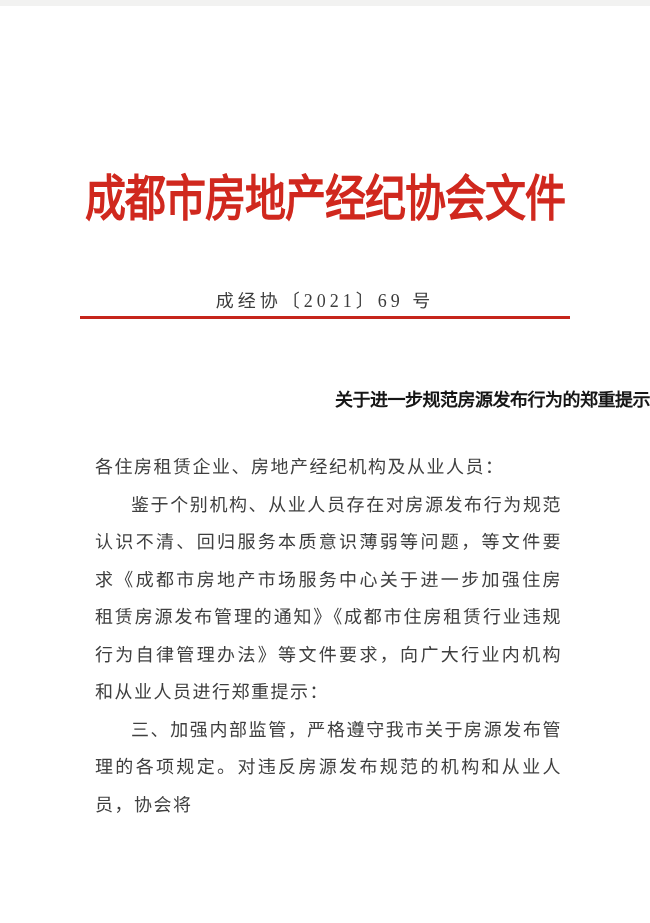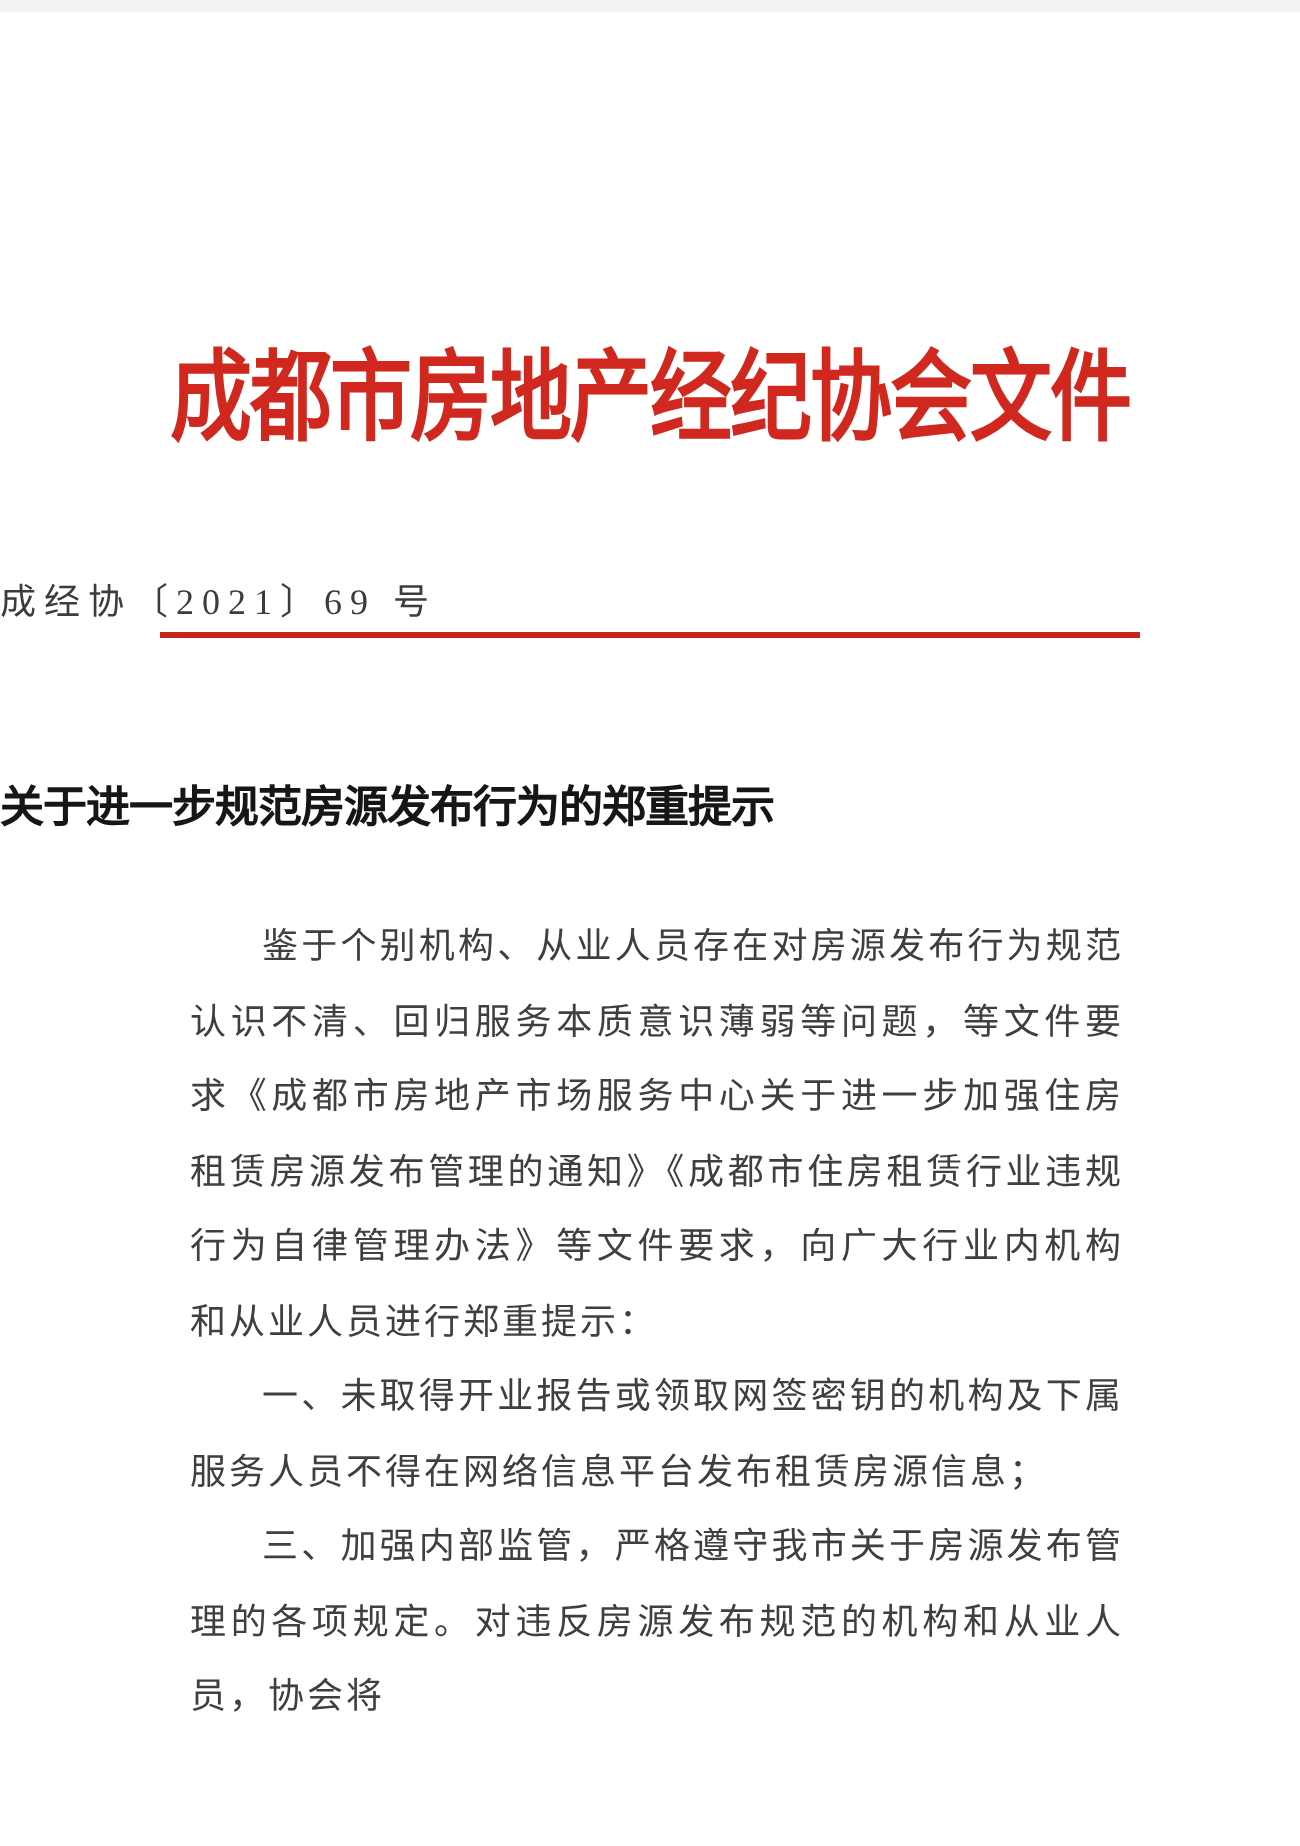--- a/index.html
+++ b/index.html
@@ -29,37 +29,38 @@
     font-weight: 700;
     color: #d0281e;
     letter-spacing: -1px;
     transform: scaleY(1.22);
     transform-origin: center;
     white-space: nowrap;
   }
   
   .doc-number {
     margin-top: 62px;
+    text-align: center;
     font-size: 18px;
     color: #3c3c3c;
     letter-spacing: 4px;
     white-space: nowrap;
   }
   
   .red-rule {
     width: 490px;
     height: 3px;
     margin: 4px auto 0 auto;
     background: #c6251b;
   }
   
   .doc-title {
     margin-top: 66px;
-    text-align: left;
-    font-size: 22px;
+    text-align: right;
+    font-size: 18px;
     font-weight: 700;
     color: #161616;
     letter-spacing: -0.5px;
     white-space: nowrap;
   }
   
   .doc-body {
     margin: 38px 88px 0 95px;
     font-size: 18px;
     color: #3f3f3f;
@@ -83,18 +84,18 @@
     <div class="org-title">成都市房地产经纪协会文件</div>
   </div>
 
   <div class="doc-number">成经协〔2021〕69 号</div>
 
   <div class="red-rule"></div>
 
   <div class="doc-title">关于进一步规范房源发布行为的郑重提示</div>
 
   <div class="doc-body">
+    <p>各住房租赁企业、房地产经纪机构及从业人员：</p>
     <p class="indent">鉴于个别机构、从业人员存在对房源发布行为规范认识不清、回归服务本质意识薄弱等问题，等文件要求《成都市房地产市场服务中心关于进一步加强住房租赁房源发布管理的通知》《成都市住房租赁行业违规行为自律管理办法》等文件要求，向广大行业内机构和从业人员进行郑重提示：</p>
-    <p class="indent">一、未取得开业报告或领取网签密钥的机构及下属服务人员不得在网络信息平台发布租赁房源信息；</p>
     <p class="indent">三、加强内部监管，严格遵守我市关于房源发布管理的各项规定。对违反房源发布规范的机构和从业人员，协会将</p>
   </div>
 
 </div>
 
 </body></html>

